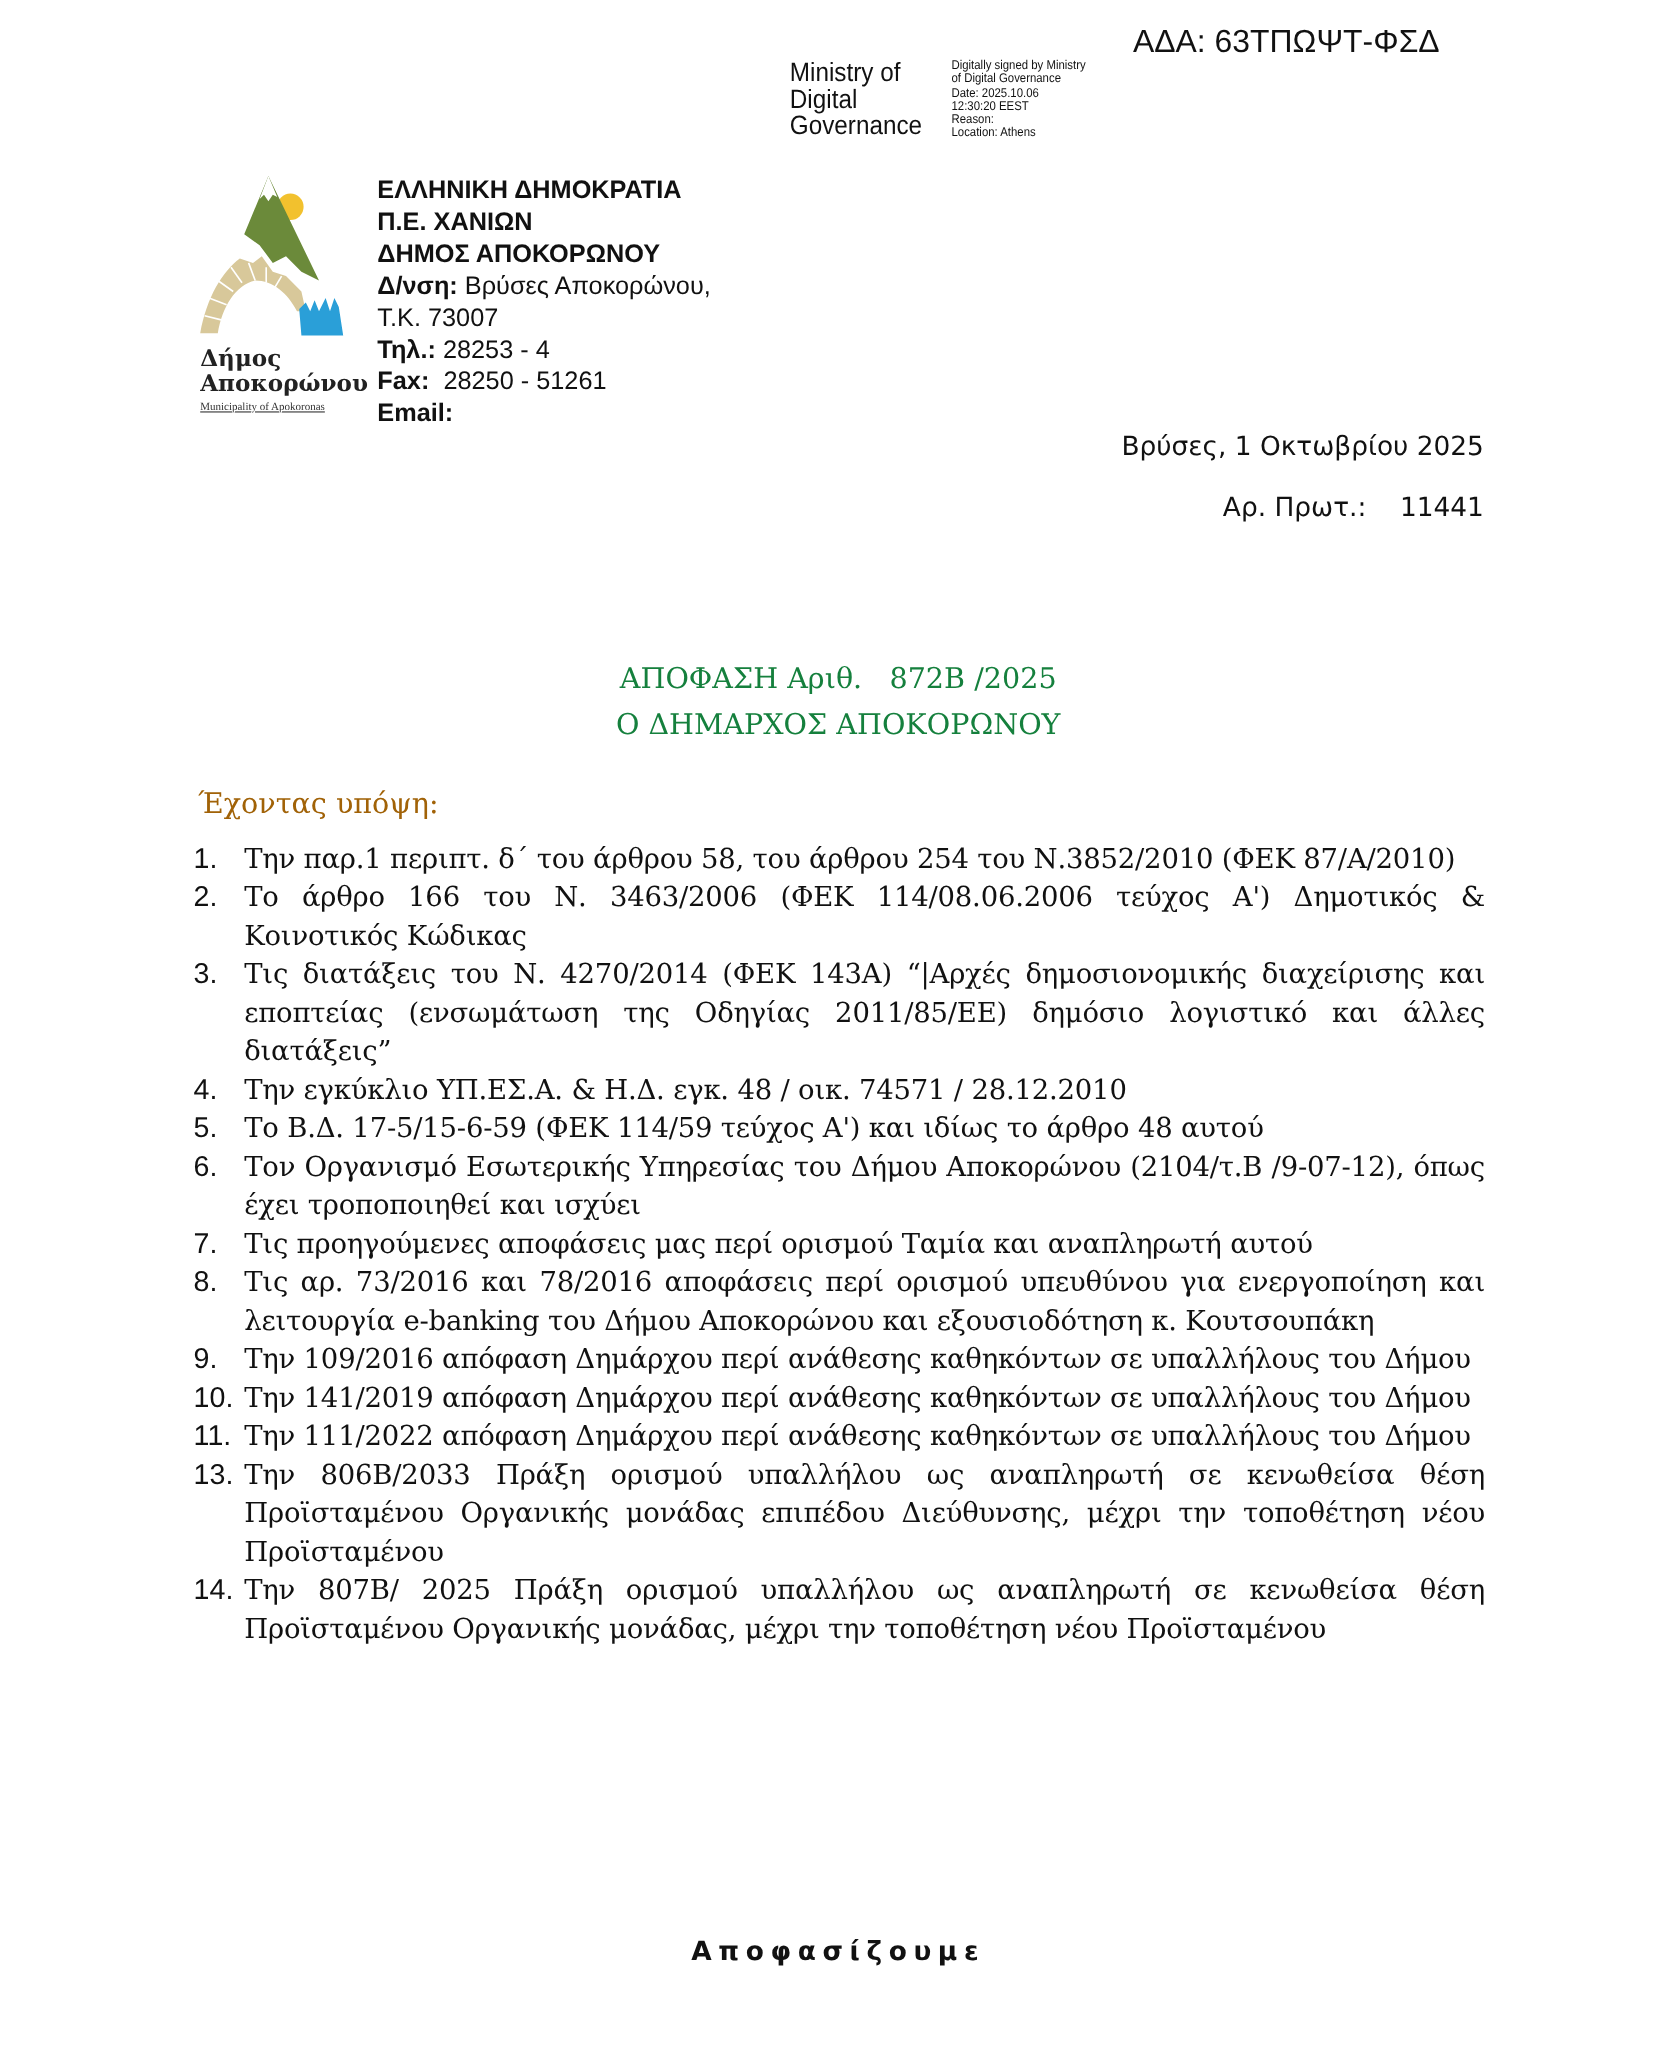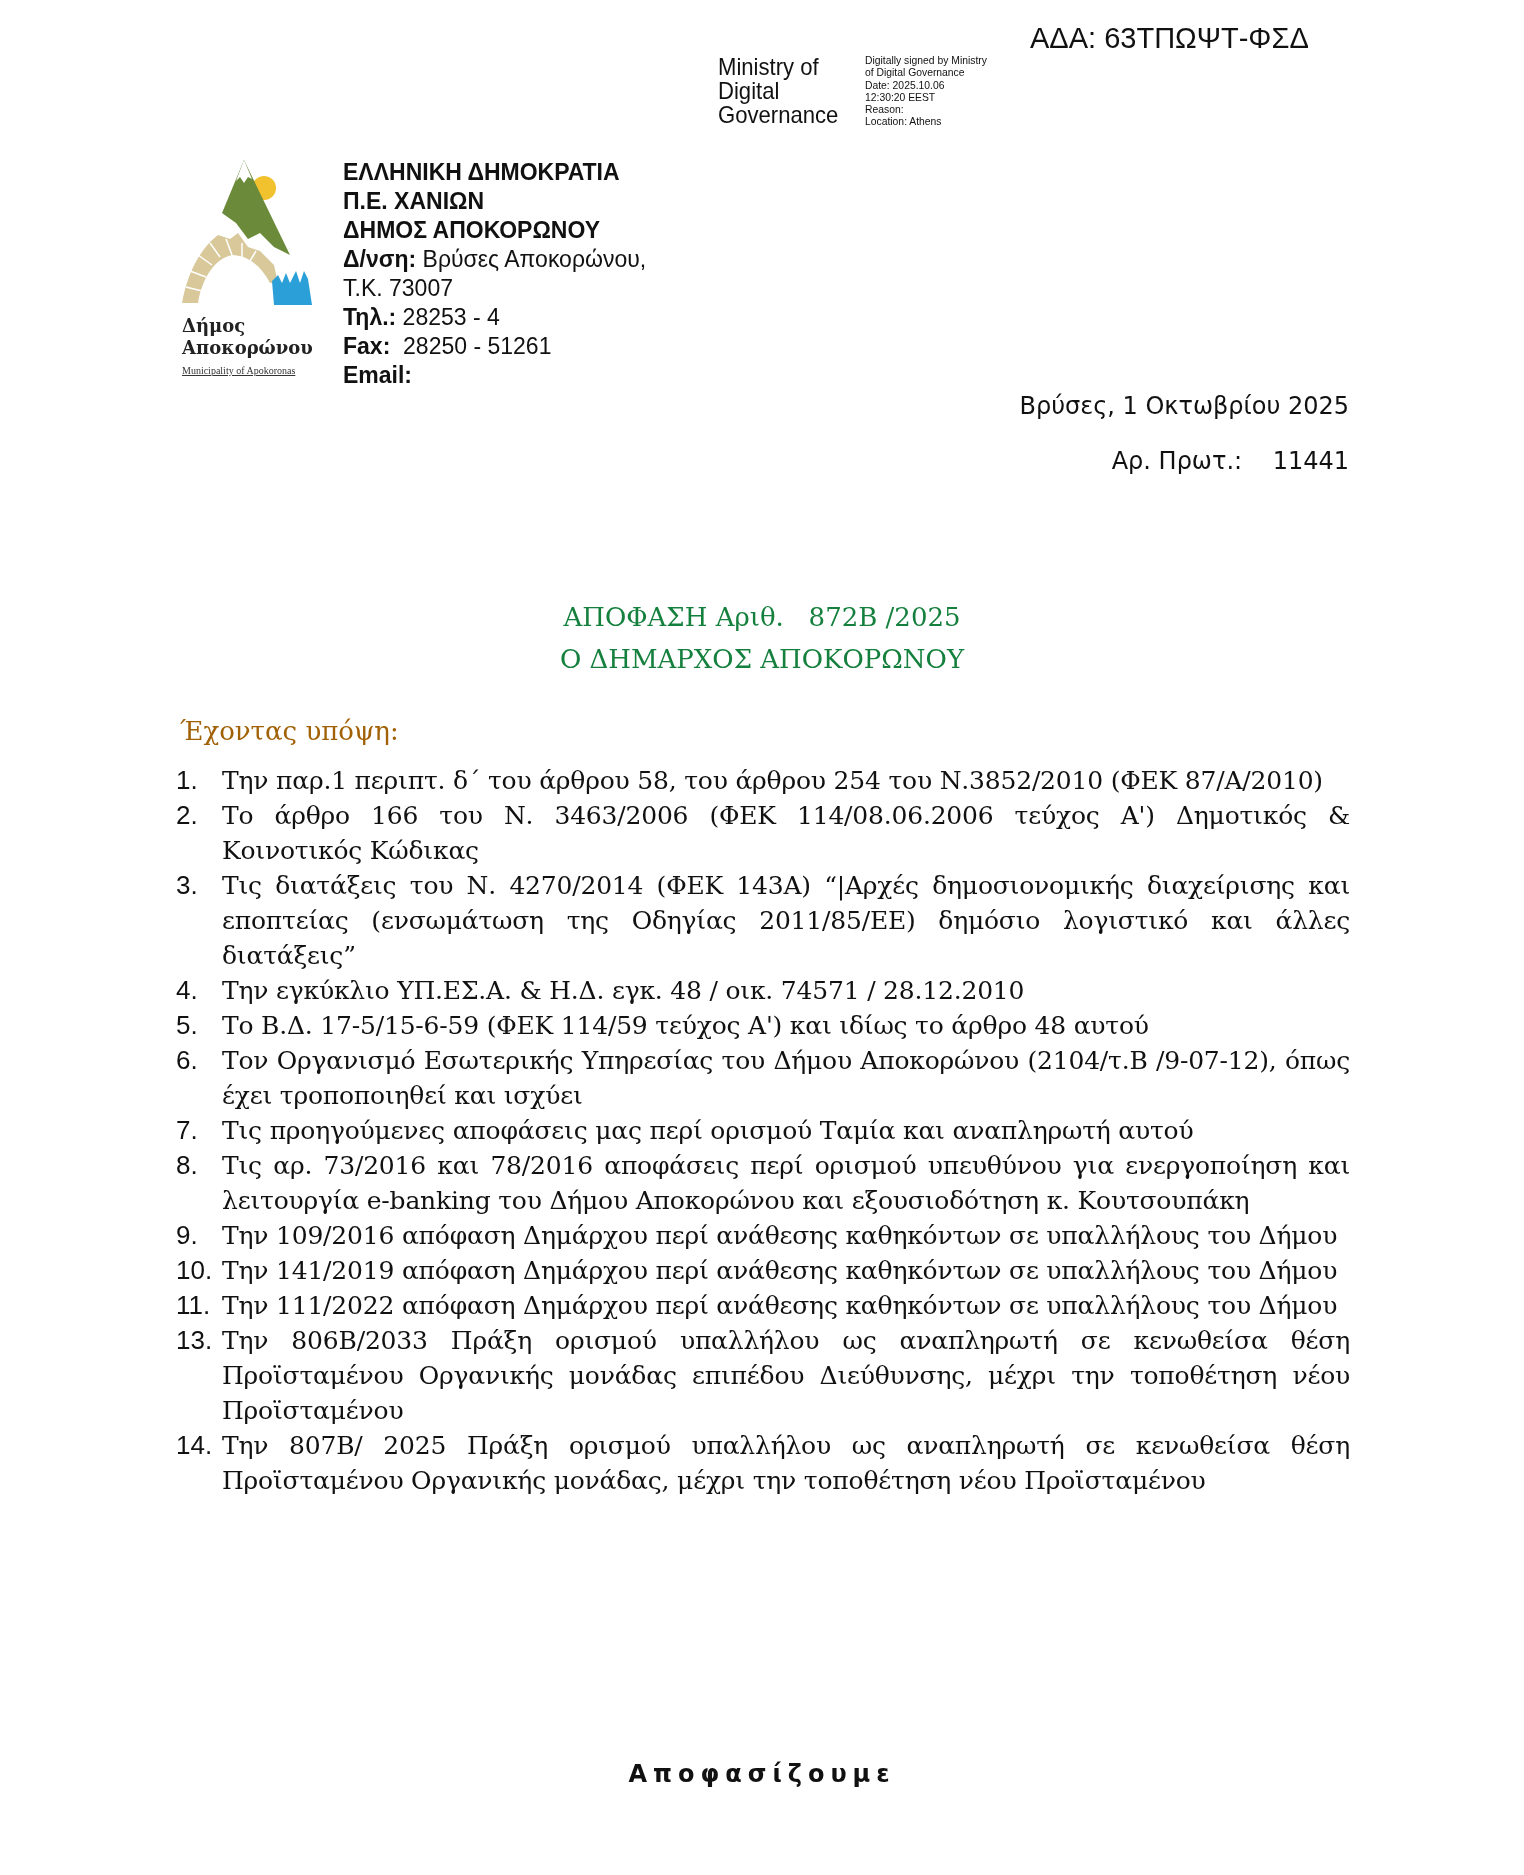--- a/index.html
+++ b/index.html
@@ -8,21 +8,21 @@
 
   
   .ada { left: 1030px; top: 22px; font-family: "Liberation Sans", sans-serif; font-size: 29px; letter-spacing: 0px; color: #111; }
   .ministry { left: 718px; top: 55px; font-family: "Liberation Sans", sans-serif; font-size: 24px; line-height: 24px; color: #111; }
   .ministry div { transform: scaleX(0.92); transform-origin: left; white-space: nowrap; }
   .sig { left: 865px; top: 54px; font-family: "Liberation Sans", sans-serif; font-size: 11.5px; line-height: 12.3px; color: #111; }
   .sig div { transform: scaleX(0.9); transform-origin: left; white-space: nowrap; }
 
   
   .logo { left: 178px; top: 155px; width: 140px; height: 155px; }
-  .logo-text { left: 182px; top: 315px; font-family: "DejaVu Serif", serif; font-weight: bold; font-size: 18px; line-height: 22px; color: #222; }
+  .logo-text { left: 182px; top: 315px; font-family: "DejaVu Serif", serif; font-weight: bold; font-size: 21px; line-height: 22px; color: #222; }
   .logo-sub { left: 182px; top: 365px; font-family: "Liberation Serif", serif; font-size: 10px; color: #333; text-decoration: underline; }
 
   
   .muni { left: 343px; top: 158px; font-family: "Liberation Sans", sans-serif; font-size: 23px; line-height: 29px; color: #111; }
   .muni .b { font-weight: bold; }
   .muni .lbl { font-weight: bold; }
 
   
   .date { right: 175px; top: 392px; font-family: "DejaVu Sans", sans-serif; font-size: 24px; color: #111; text-align: right; }
   .prot { right: 175px; top: 447px; font-family: "DejaVu Sans", sans-serif; font-size: 24px; color: #111; text-align: right; white-space: pre; }

